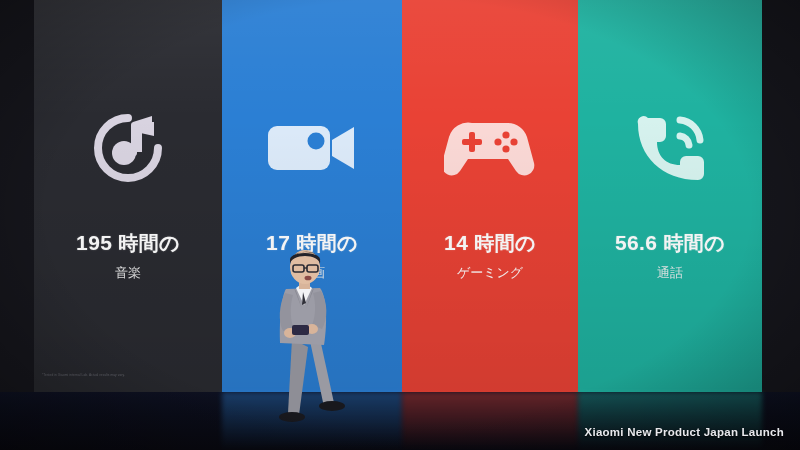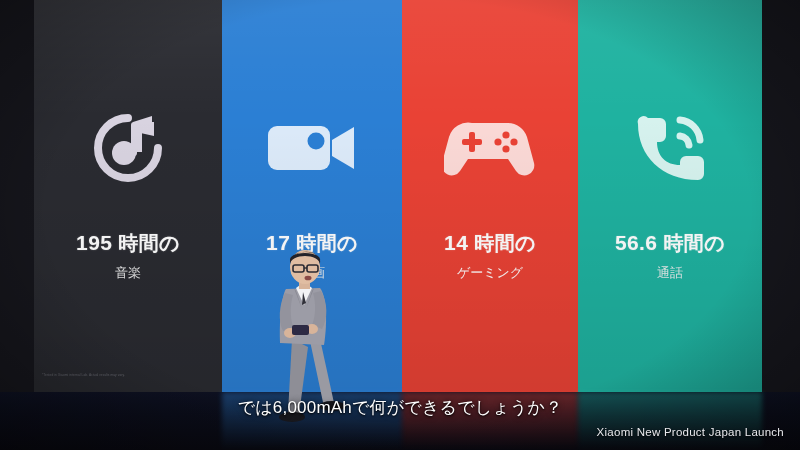--- a/index.html
+++ b/index.html
@@ -73,20 +73,21 @@
   
   .subtitle{
     position:absolute;left:0;top:396px;width:800px;text-align:center;
     font-size:17px;color:#ffffff;letter-spacing:.2px;
     text-shadow:0 1px 2px rgba(0,0,0,.95),0 0 6px rgba(0,0,0,.8);
   }
   .watermark{
     position:absolute;right:16px;top:426px;
     font-size:11.5px;color:#e8e8ec;letter-spacing:.25px;
     text-shadow:0 1px 2px rgba(0,0,0,.9);
+    font-weight:bold;
   }
 </style>
 </head>
 <body>
 
 <div id="stage">
 
   <div class="stage-bg"></div>
 
   <div class="screen">
@@ -199,16 +200,15 @@
       <rect x="41" y="22" width="11" height="7" rx="2" fill="none" stroke="#2a2a32" stroke-width="1.6"></rect>
       <rect x="55" y="22" width="11" height="7" rx="2" fill="none" stroke="#2a2a32" stroke-width="1.6"></rect>
       <line x1="52" y1="25" x2="55" y2="25" stroke="#2a2a32" stroke-width="1.4"></line>
 
       <ellipse cx="56" cy="35" rx="3.5" ry="2.3" fill="#8a4a46"></ellipse>
     </svg>
   </div>
 
   <div class="vignette"></div>
 
-  <div class="subtitle">では6,000mAhで何ができるでしょうか？</div>
   <div class="watermark">Xiaomi New Product Japan Launch</div>
 
 </div>
 
 </body></html>

